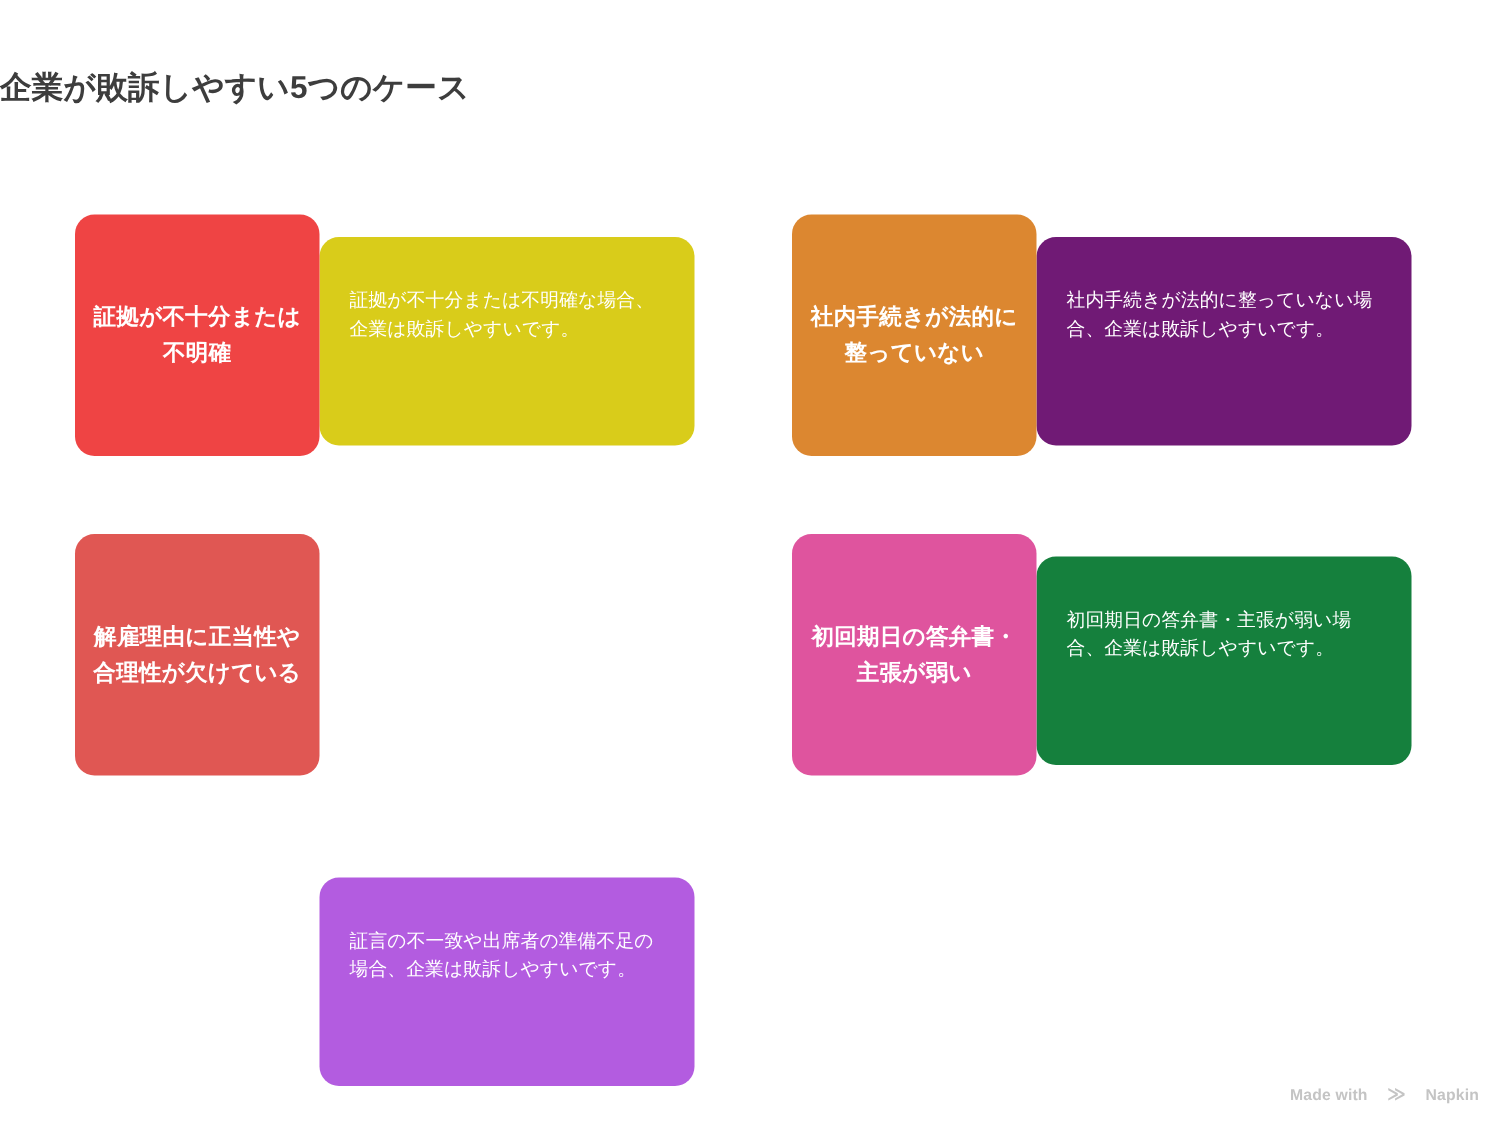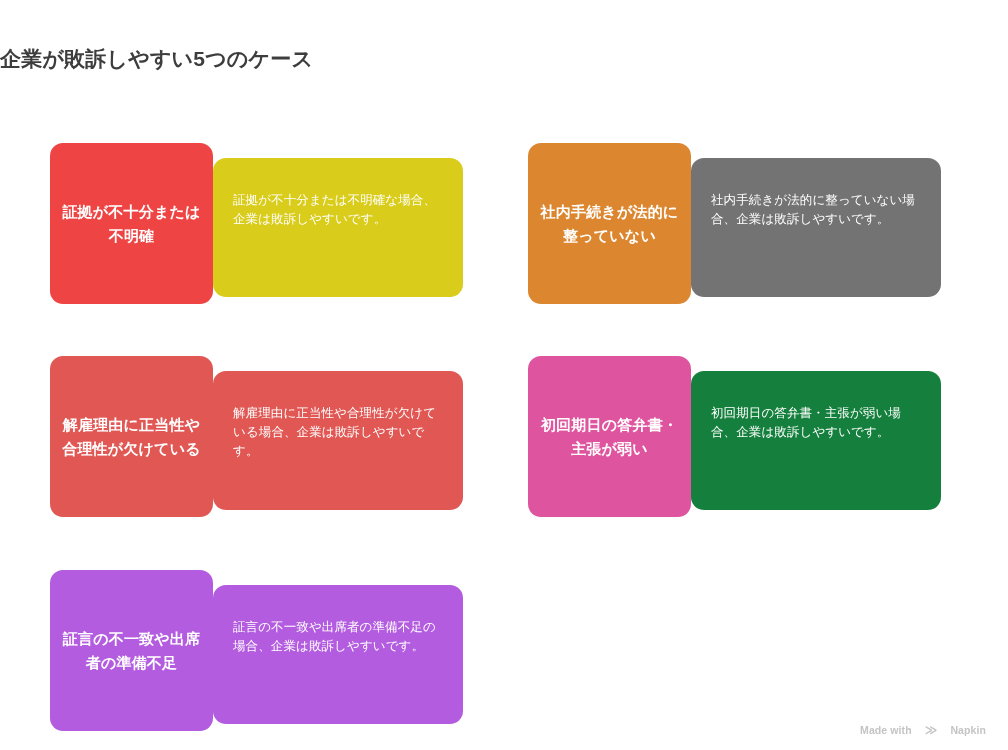--- a/index.html
+++ b/index.html
@@ -129,53 +129,47 @@
   <div class="card col-0 row-0">
     <div class="card-desc-panel" style="background: rgb(217, 204, 26);">
       <span class="card-desc-text">証拠が不十分または不明確な場合、企業は敗訴しやすいです。</span>
     </div>
     <div class="card-label-block" style="background: #ef4444;">
       <span class="card-label-text">証拠が不十分または不明確</span>
     </div>
   </div>
 
   <div class="card col-1 row-0">
-    <div class="card-desc-panel" style="background: #737373;">
+    <div class="card-desc-panel" style="background: #701a75;">
       <span class="card-desc-text">社内手続きが法的に整っていない場合、企業は敗訴しやすいです。</span>
     </div>
     <div class="card-label-block" style="background: rgb(220, 135, 48);">
       <span class="card-label-text">社内手続きが法的に整っていない</span>
     </div>
   </div>
 
   <div class="card col-0 row-1">
-    <div class="card-desc-panel" style="background: rgb(224, 87, 83);">
-      <span class="card-desc-text">解雇理由に正当性や合理性が欠けている場合、企業は敗訴しやすいです。</span>
-    </div>
     <div class="card-label-block" style="background: rgb(224, 87, 83); justify-content: center;">
       <span class="card-label-text">解雇理由に正当性や合理性が欠けている</span>
     </div>
   </div>
 
   <div class="card col-1 row-1">
     <div class="card-desc-panel" style="background: #15803d;">
       <span class="card-desc-text">初回期日の答弁書・主張が弱い場合、企業は敗訴しやすいです。</span>
     </div>
     <div class="card-label-block" style="background: rgb(223, 84, 158);">
       <span class="card-label-text">初回期日の答弁書・主張が弱い</span>
     </div>
   </div>
 
   <div class="card col-0 row-2">
     <div class="card-desc-panel" style="background: rgb(179, 92, 224);">
       <span class="card-desc-text">証言の不一致や出席者の準備不足の場合、企業は敗訴しやすいです。</span>
     </div>
-    <div class="card-label-block" style="background: rgb(179, 92, 224);">
-      <span class="card-label-text">証言の不一致や出席者の準備不足</span>
-    </div>
   </div>
 
 </div>
 
 <div id="watermark">
   <span>Made with</span>
   <span class="wm-logo">≫</span>
   <span>Napkin</span>
 </div>
 

